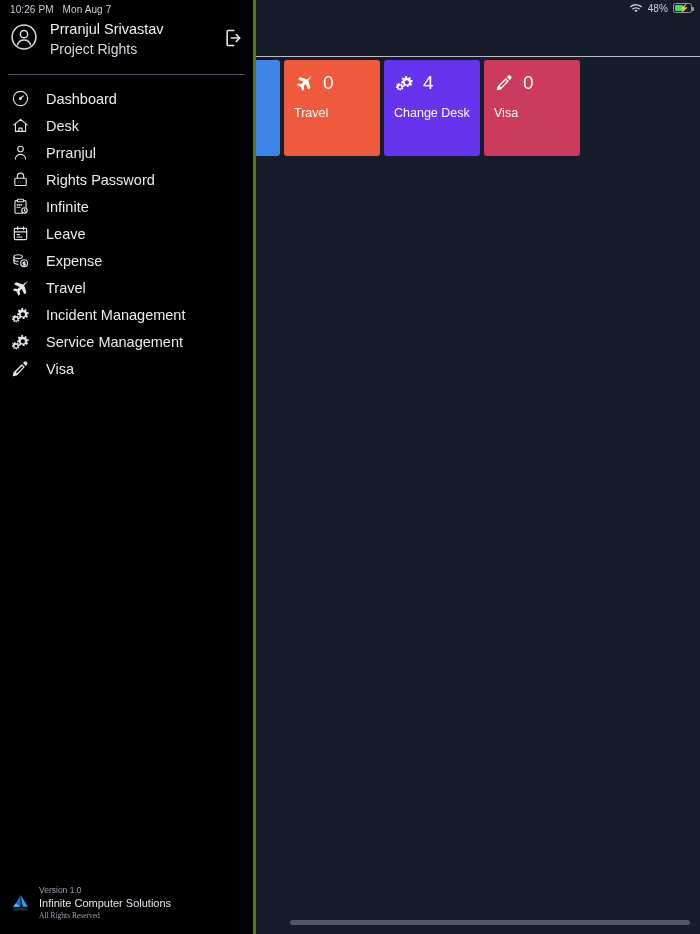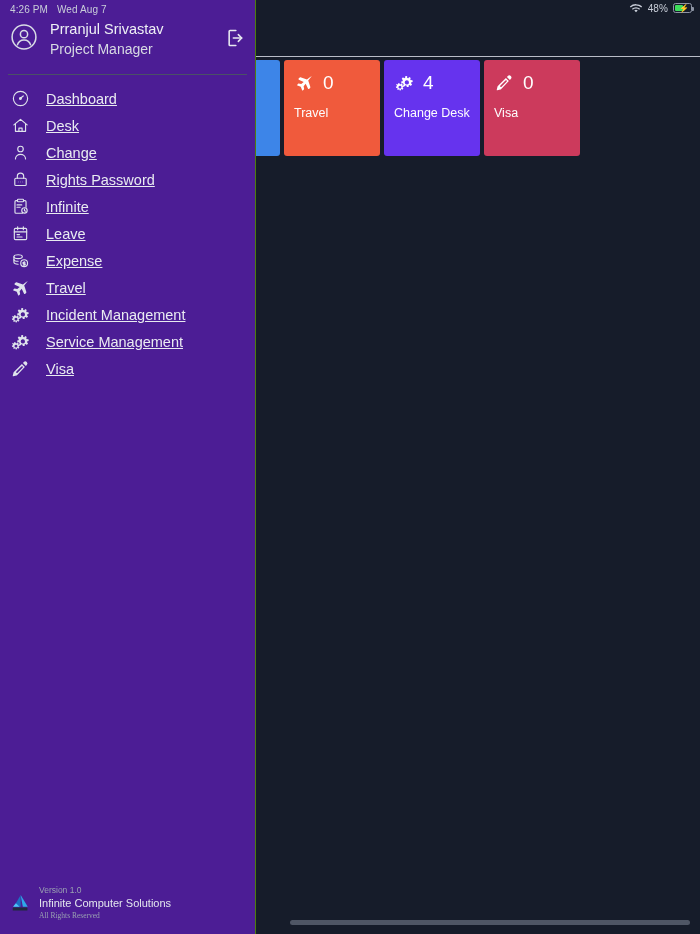--- a/index.html
+++ b/index.html
@@ -30,41 +30,41 @@
     background:#8d94a4; border-radius:0 1px 1px 0;
   }
   .batt-fill{ height:100%; width:55%; background:#3ddc5b; border-radius:1px; }
   .batt-bolt{
     position:absolute; left:5px; top:0px; font-size:8px; color:#161c2a; line-height:10px;
   }
 
   
   #sidebar{
     position:absolute; top:0; left:0; width:256px; height:934px;
-    background:#4c1d95; border-right:1px solid #4d7c0f; z-index:30;
+    background:#000000; border-right:3px solid #4d7c0f; z-index:30;
     display:flex; flex-direction:column;
   }
   #profile-block{
     height:74px; padding:20px 10px 0 10px;
     display:flex; align-items:flex-start; gap:12px; position:relative;
   }
   #avatar{ width:28px; height:28px; flex:0 0 28px; margin-top:3px; }
   #profile-text{ display:flex; flex-direction:column; gap:4px; padding-top:1px; }
   #profile-name{ font-size:14.5px; color:#eef0f5; }
   #profile-role{ font-size:14px; color:#d7dae3; }
   #logout-button{
     position:absolute; right:10px; top:28px; width:20px; height:20px; cursor:pointer;
   }
   #sidebar-divider{
     height:1px; background:#4a5166; margin:0 8px;
   }
   #nav-list{ padding-top:10px; flex:1; }
   .nav-item{
     height:27px; display:flex; align-items:center; gap:16px;
-    padding:0 10px; cursor:pointer;text-decoration:underline;
+    padding:0 10px; cursor:pointer;
   }
   .nav-icon{ width:20px; height:20px; flex:0 0 20px; display:flex; align-items:center; justify-content:center; }
   .nav-label{ font-size:14.5px; color:#e9ebf1; white-space:nowrap; }
 
   #footer{
     padding:0 0 14px 10px; display:flex; align-items:center; gap:7px;
   }
   #footer-logo{ width:22px; height:22px; flex:0 0 22px; }
   #footer-text{ display:flex; flex-direction:column; gap:2px; }
   #footer-version{ font-size:8.5px; color:#9aa1b2; }
@@ -159,21 +159,21 @@
   <div id="profile-block">
     <span id="avatar">
       <svg viewBox="0 0 24 24" width="28" height="28" fill="none" stroke="#d9dde6" stroke-width="1.3">
         <circle cx="12" cy="12" r="10.2"></circle>
         <circle cx="12" cy="9.6" r="3.1"></circle>
         <path d="M6.2 19.2c.9-3.1 3.1-4.6 5.8-4.6s4.9 1.5 5.8 4.6"></path>
       </svg>
     </span>
     <div id="profile-text">
       <div id="profile-name">Prranjul Srivastav</div>
-      <div id="profile-role">Project Manager</div>
+      <div id="profile-role">Project Rights</div>
     </div>
     <span id="logout-button">
       <svg viewBox="0 0 24 24" width="20" height="20" fill="none" stroke="#e6e9f0" stroke-width="1.9" stroke-linecap="round" stroke-linejoin="round">
         <path d="M13 3H6a1 1 0 0 0-1 1v16a1 1 0 0 0 1 1h7"></path>
         <path d="M16 8l4 4-4 4"></path>
         <path d="M10 12h10"></path>
       </svg>
     </span>
   </div>
 
@@ -200,21 +200,21 @@
         </span>
         <span class="nav-label">Desk</span>
       </div>
       <div class="nav-item">
         <span class="nav-icon">
           <svg viewBox="0 0 24 24" width="19" height="19" fill="none" stroke="#dfe3ec" stroke-width="1.45" stroke-linecap="round" stroke-linejoin="round">
             <circle cx="12" cy="7.6" r="3.5"></circle>
             <path d="M5.6 20.2c0-3.6 2.9-5.8 6.4-5.8s6.4 2.2 6.4 5.8"></path>
           </svg>
         </span>
-        <span class="nav-label">Change</span>
+        <span class="nav-label">Prranjul</span>
       </div>
       <div class="nav-item">
         <span class="nav-icon">
           <svg viewBox="0 0 24 24" width="19" height="19" fill="none" stroke="#dfe3ec" stroke-width="1.45" stroke-linecap="round" stroke-linejoin="round">
             <rect x="4.8" y="10.4" width="14.4" height="9.2" rx="1.4"></rect>
             <path d="M8 10.4V7.9a4 4 0 0 1 8 0v2.5"></path>
             <circle cx="9.2" cy="15" r=".55" fill="#dfe3ec" stroke="none"></circle>
             <circle cx="12" cy="15" r=".55" fill="#dfe3ec" stroke="none"></circle>
             <circle cx="14.8" cy="15" r=".55" fill="#dfe3ec" stroke="none"></circle>
           </svg>
@@ -306,22 +306,22 @@
     <div id="footer-text">
       <div id="footer-version">Version 1.0</div>
       <div id="footer-company">Infinite Computer Solutions</div>
       <div id="footer-rights">All Rights Reserved</div>
     </div>
   </div>
 </div>
 
 <div id="status-bar">
   <div id="status-left">
-    <span>4:26 PM</span>
-    <span>Wed Aug 7</span>
+    <span>10:26 PM</span>
+    <span>Mon Aug 7</span>
   </div>
   <div id="status-right">
     <span>
       <svg viewBox="0 0 16 12" width="14" height="11" fill="#c9ced9">
         <path d="M8 10.3 6.1 8.2a2.9 2.9 0 0 1 3.8 0L8 10.3z"></path>
         <path d="M8 6.1c-1.4 0-2.7.5-3.7 1.4l-1-1.1A7 7 0 0 1 8 4.5a7 7 0 0 1 4.7 1.9l-1 1.1A5.5 5.5 0 0 0 8 6.1z"></path>
         <path d="M8 2.5c-2.3 0-4.4.9-6 2.3L1 3.7A10.4 10.4 0 0 1 8 1c2.7 0 5.2 1 7 2.7l-1 1.1A8.9 8.9 0 0 0 8 2.5z"></path>
       </svg>
     </span>
     <span class="batt-pct">48%</span>

